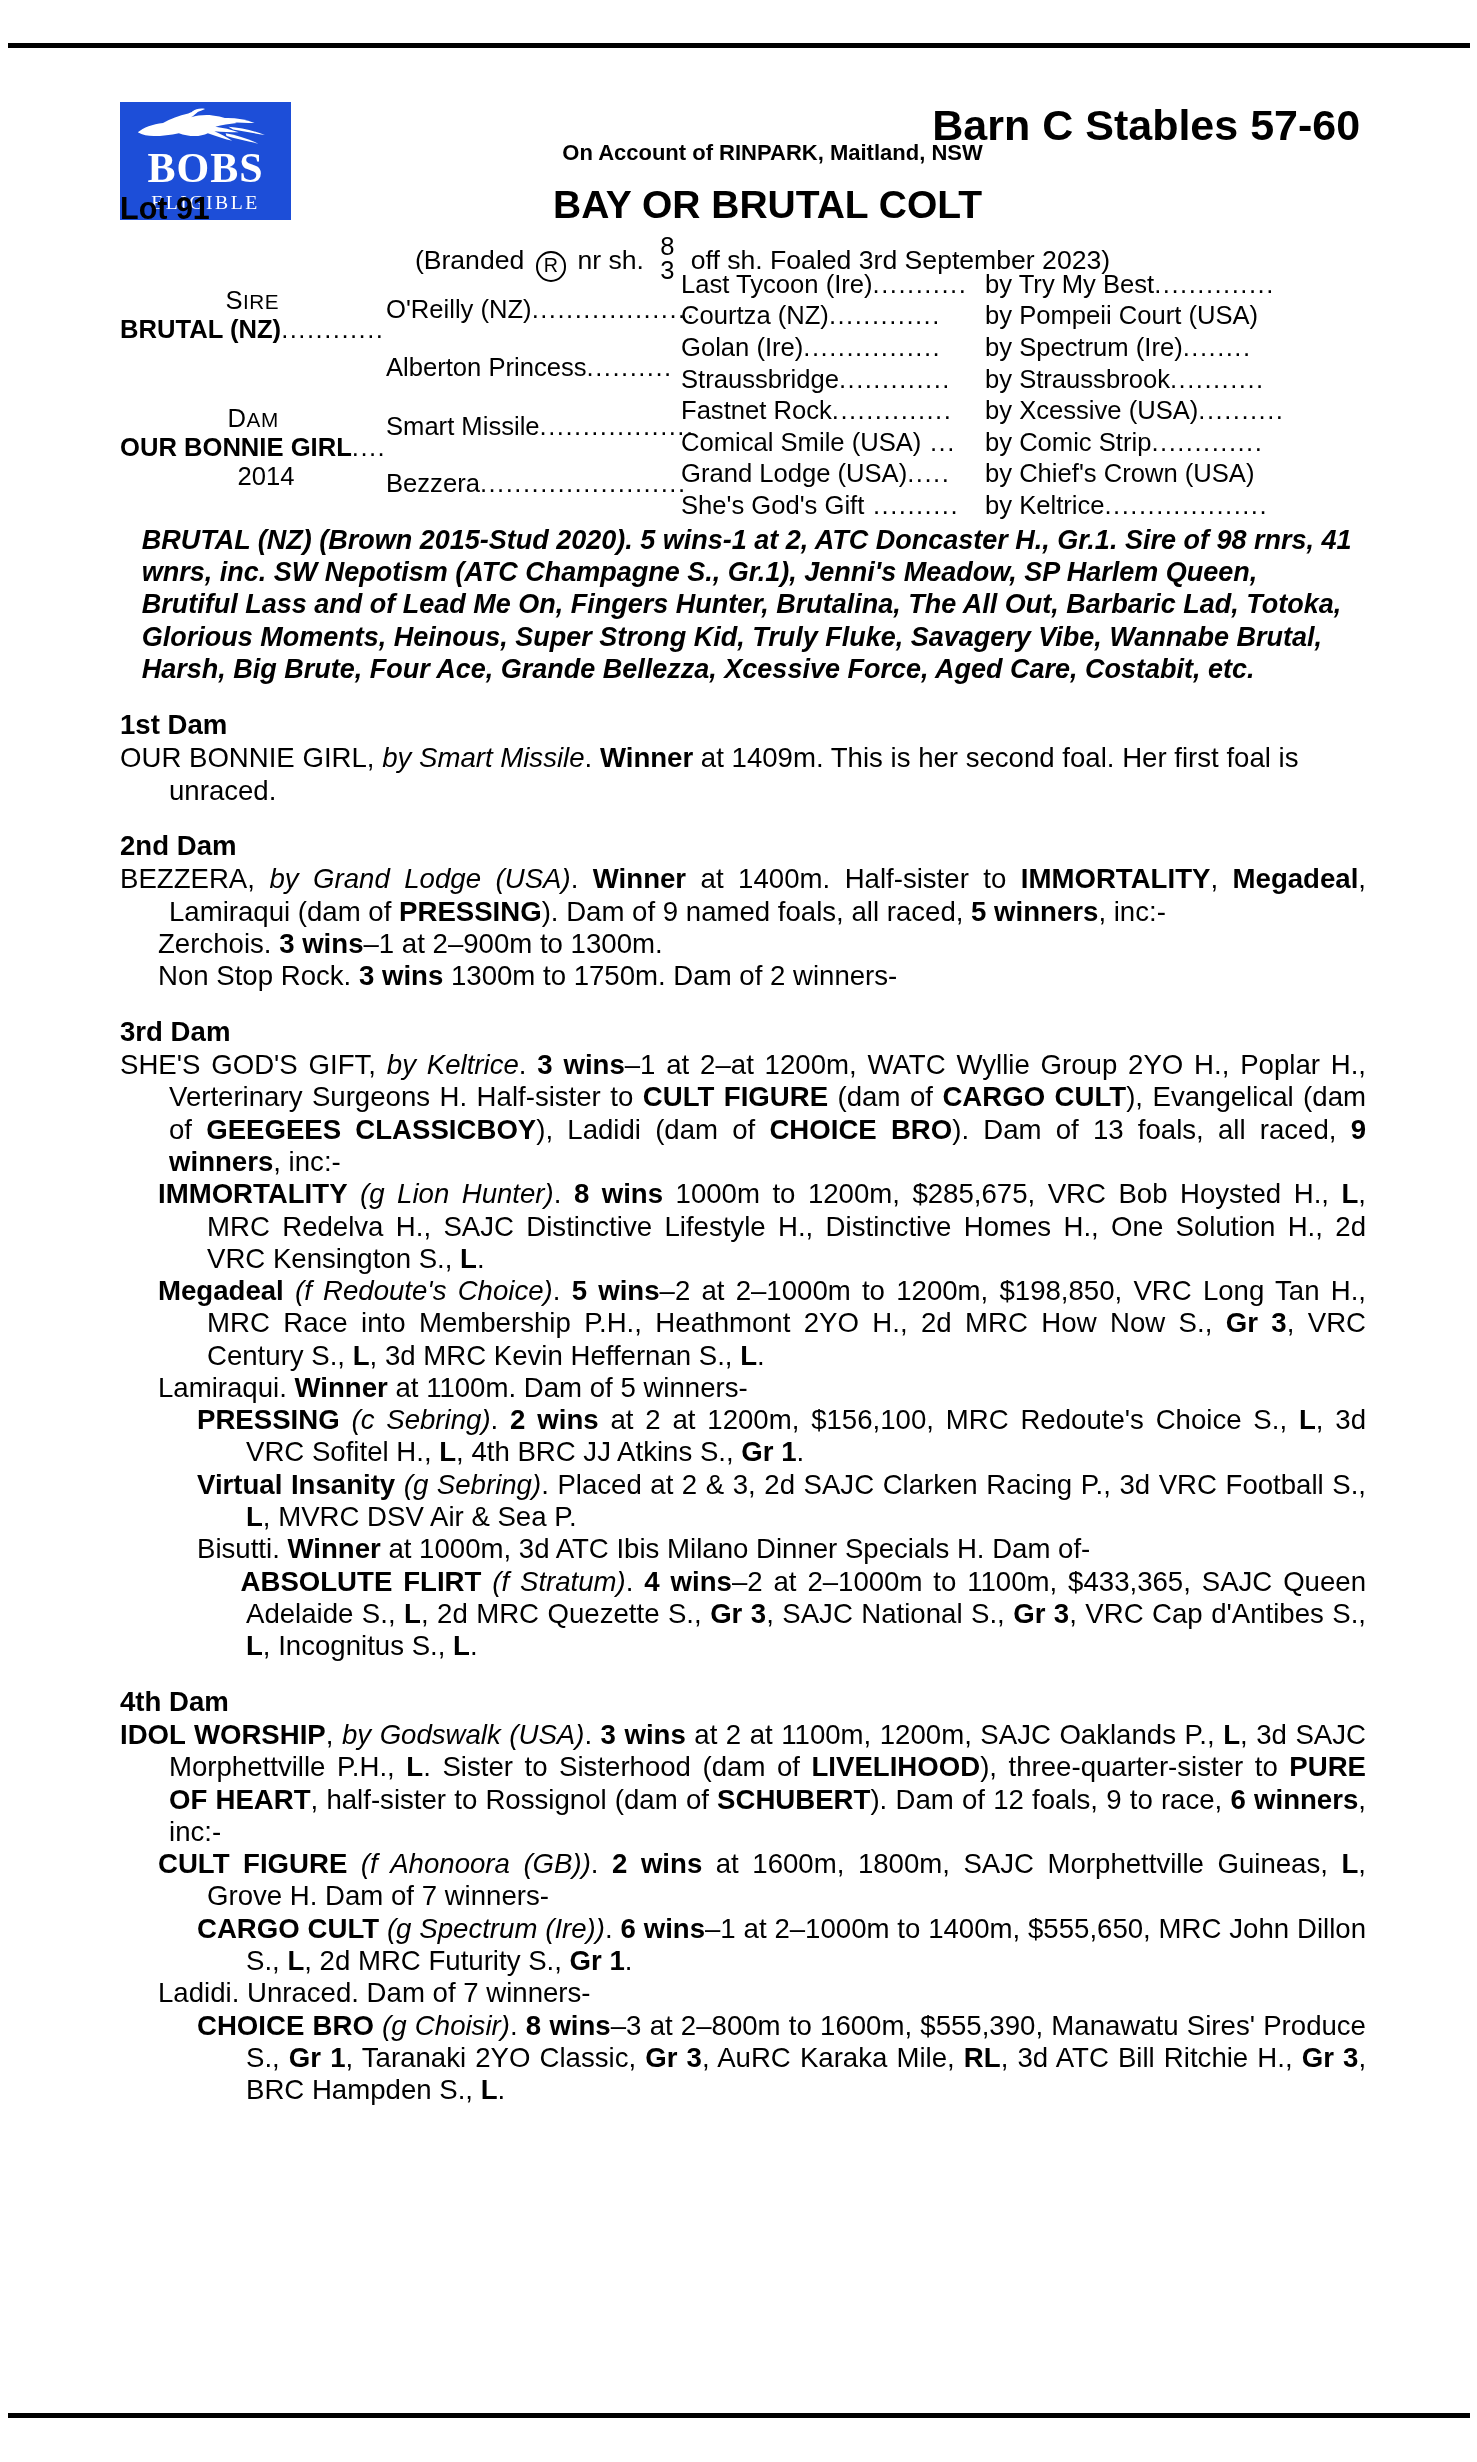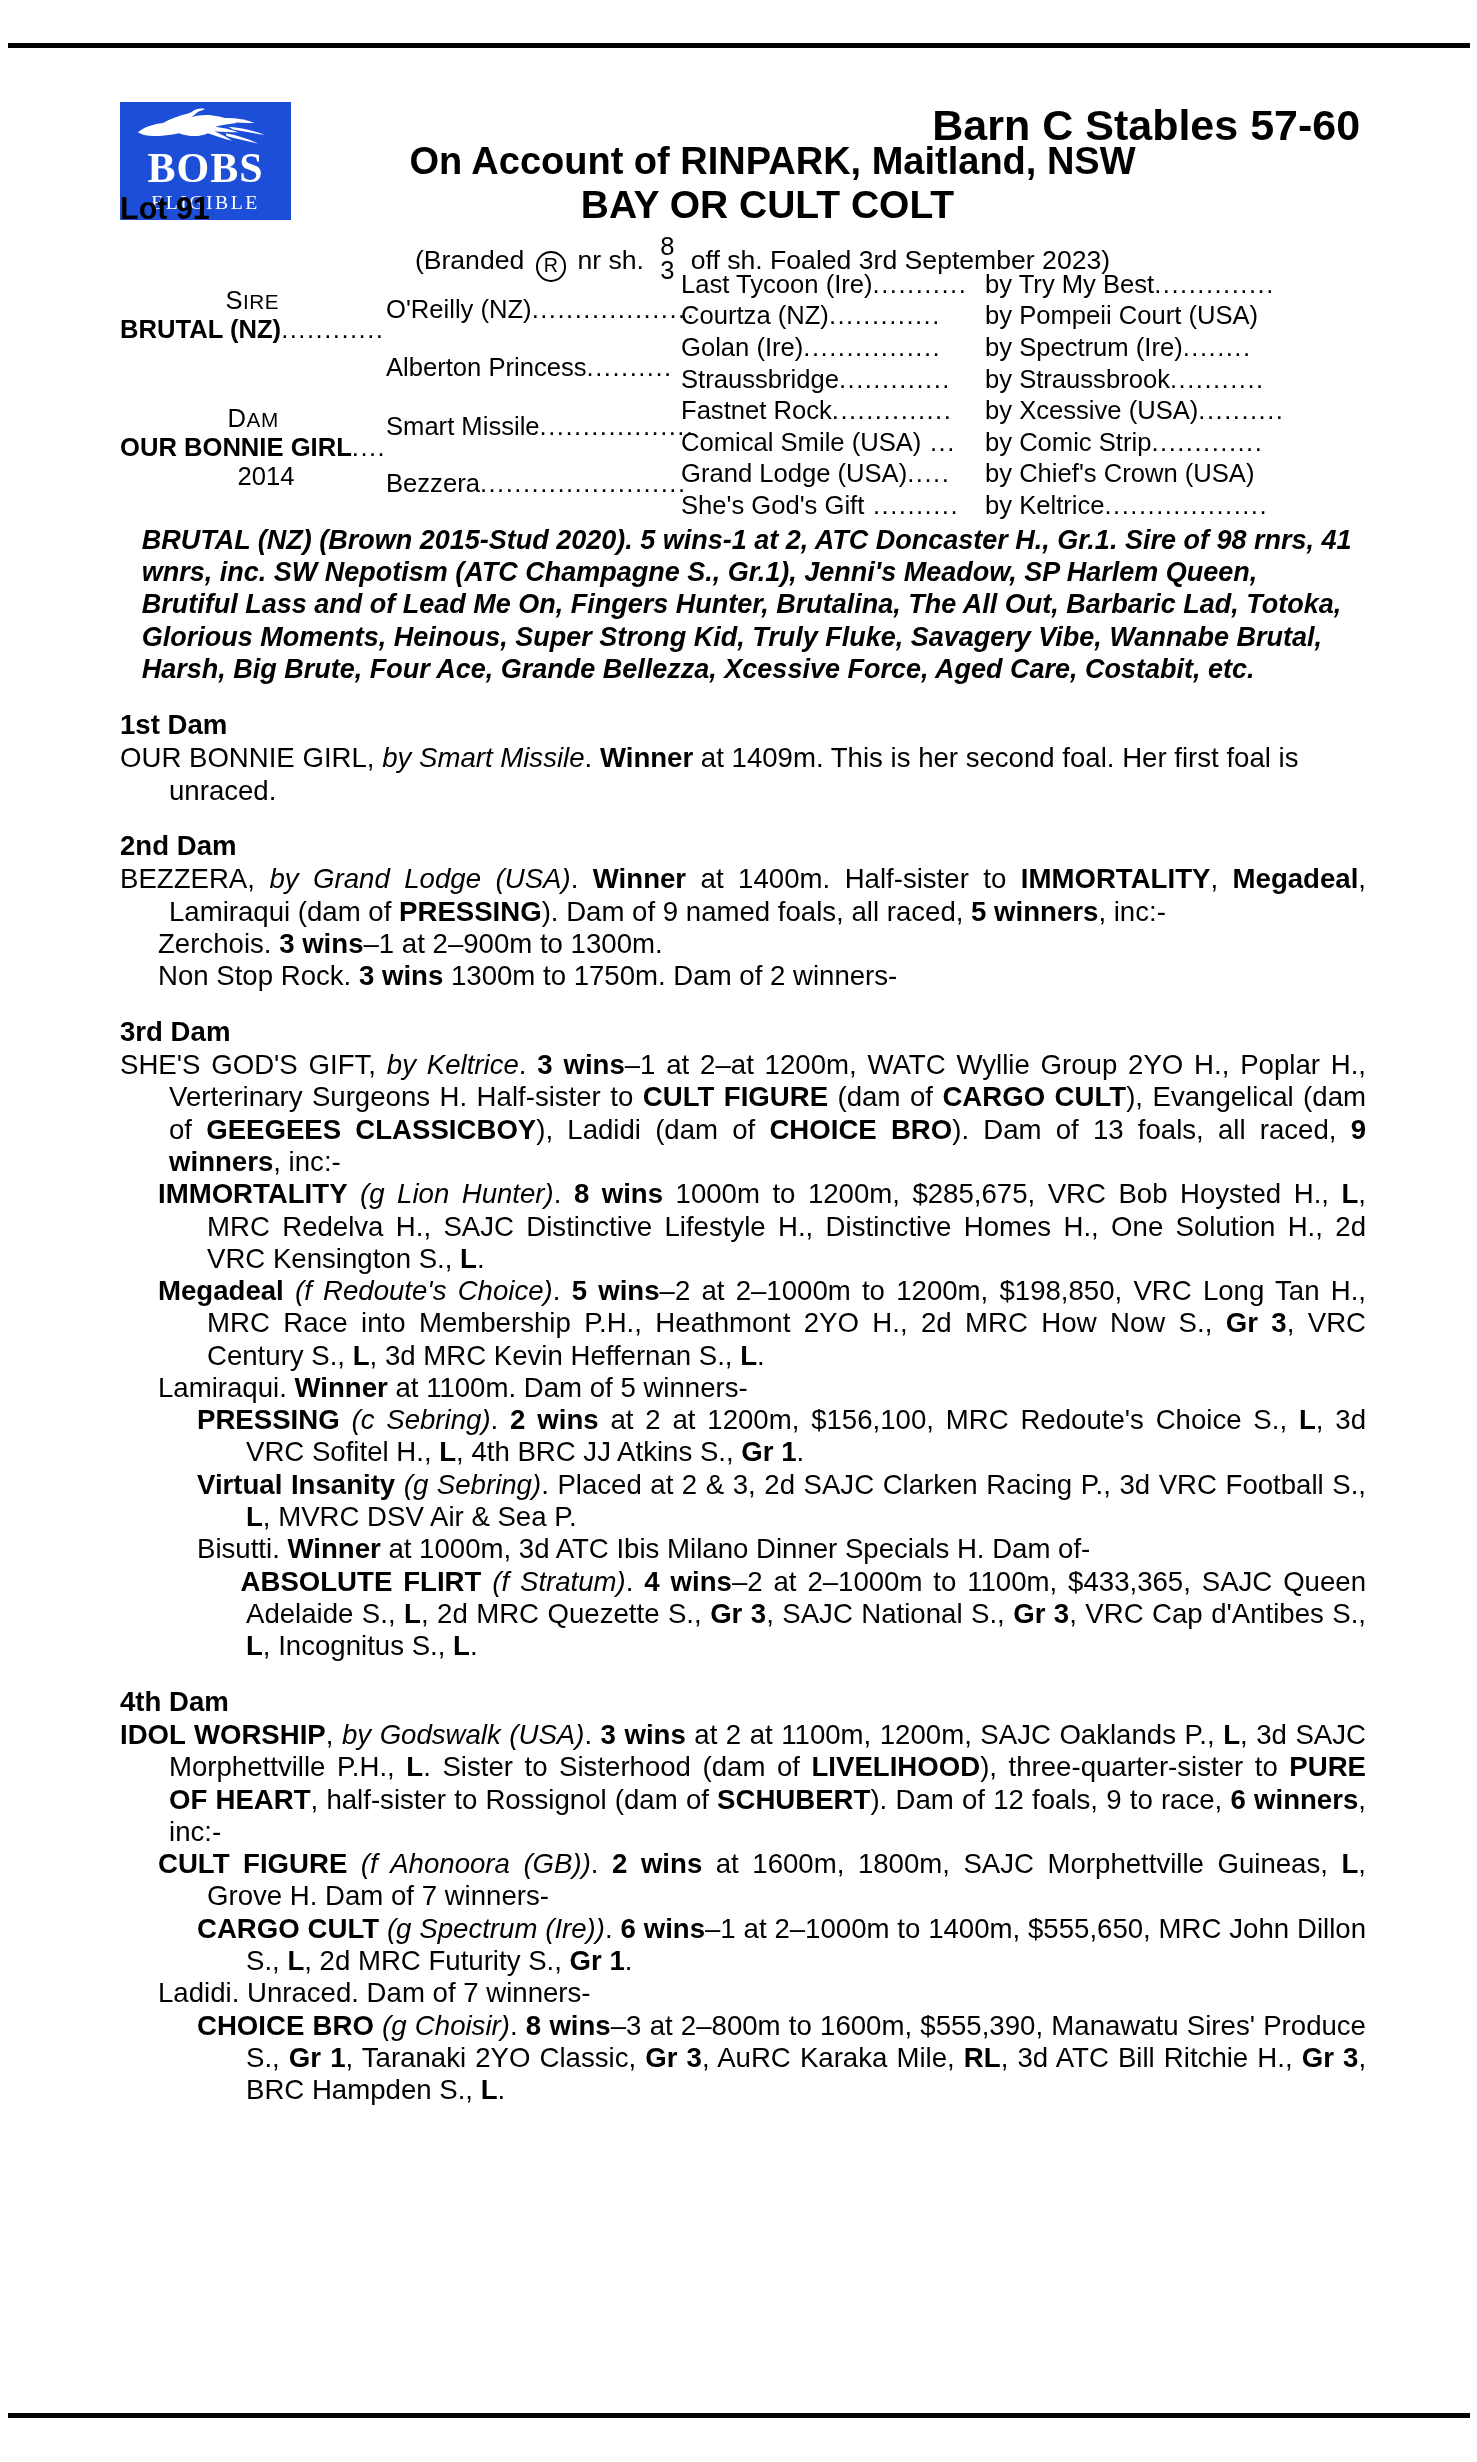--- a/index.html
+++ b/index.html
@@ -90,21 +90,21 @@
     top: 31.5px;
     font-size: 43px;
     font-weight: 700;
     white-space: nowrap;
   }
   .on-account {
     position: absolute;
     left: 0; right: 0;
     top: 71px;
     text-align: center;
-    font-size: 38px;
+    font-size: 22px;
     font-weight: 700;
     padding-left: 59px;
   }
   .lot {
     position: absolute;
     left: 0px;
     top: 122px;
     font-size: 30.5px;
     font-weight: 700;
   }
@@ -248,21 +248,21 @@
           <path fill="#ffffff" d="M96,27 C108,29 120,33 131,38 C120,36 108,33 97,30 Z"></path>
           <path fill="#ffffff" d="M60,4 C64,1 69,0 74,1 C69,3 64,5 60,7 Z"></path>
         </svg>
         <div class="bobs-name">BOBS</div>
         <div class="bobs-sub">ELIGIBLE</div>
       </div>
 
       <div class="barn">Barn C Stables 57-60</div>
       <div class="on-account">On Account of RINPARK, Maitland, NSW</div>
       <div class="lot">Lot 91</div>
-      <div class="colt-title">BAY OR CULT COLT</div>
+      <div class="colt-title">BAY OR BRUTAL COLT</div>
 
       <div class="branded">
         <span>(Branded</span>
         <span class="brand-circle">R</span>
         <span>nr sh.</span>
         <span class="brand-frac">
           <span style="display:block">8</span>
           <span style="display:block">3</span>
         </span>
         <span>off sh. Foaled 3rd September 2023)</span>

